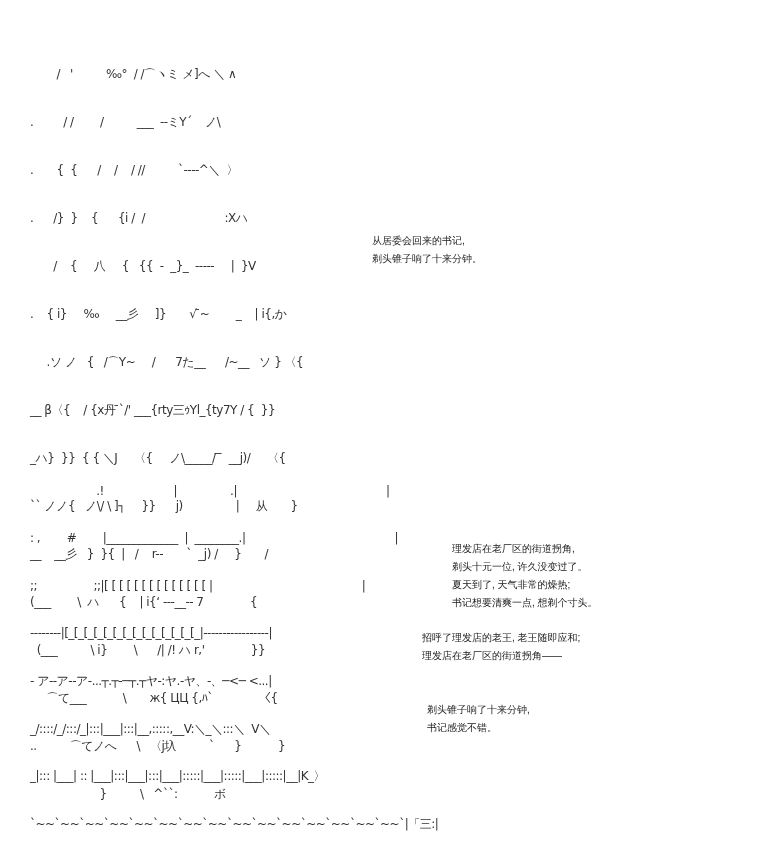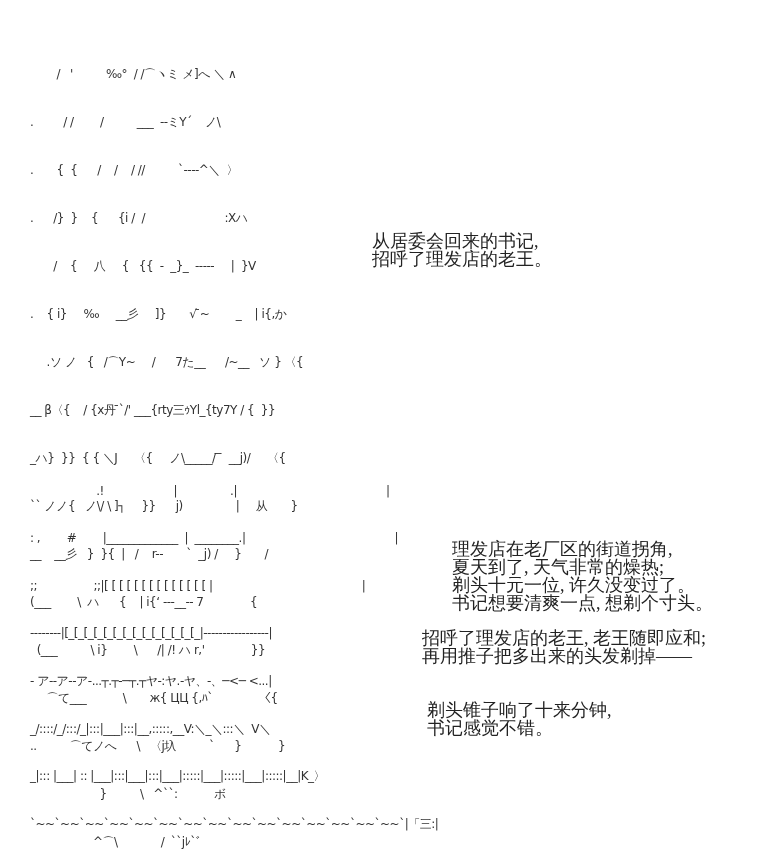--- a/index.html
+++ b/index.html
@@ -26,22 +26,22 @@
     margin: 0;
   }
   .aa-line {
     display: block;
     height: 16px;
   }
   #aa-top { left: 30px; top: 34px; }
   #aa-bottom { left: 30px; top: 452px; line-height: 15.8px; }
   .narration {
     position: absolute;
-    font-family: Liberation Serif, serif;
-    font-size: 18px;
+    font-family: Liberation Sans, sans-serif;
+    font-size: 10px;
     line-height: 18px;
     color: #222222;
   }
   .narration .line {
     display: block;
     white-space: pre;
     height: 18px;
   }
   #narr-1 { left: 372px; top: 232px; }
   #narr-2 { left: 452px; top: 540px; }
@@ -61,30 +61,29 @@
   <span class="aa-line">     .ソ ノ   {   /⌒Y~     /      7た__      /~__   ソ } 〈{</span>
   <span class="aa-line">__ β〈{    / {x丹 ̄`/' ___{rty三ｩYl_{ty7Y / {  }}</span>
   <span class="aa-line">_ハ}  }}  { { ＼J     〈{     ノ\_____/ ̄ ̄  __j)/     〈{</span>
   <span class="aa-line">`` ノノ{   ノ\/ \ ]┐     }}      j)                |     从       }</span>
   <span class="aa-line">__    __彡   }  }{  |   /    r--       `  _j) /     }       /</span>
   <span class="aa-line">(___        \  ハ      {    | i{‘ ---__-- 7              {</span>
   <span class="aa-line">  (___          \ i}        \      /| /! ハ r,'              }}</span>
   <span class="aa-line">     ⌒て___           \       ж{ ЦЦ {,ﾊ`              〈{</span>
   <span class="aa-line">..          ⌒てノへ      \   〈j圦          `      }           }</span>
   <span class="aa-line">                     }          \   ^``:           ボ</span>
-  <span class="aa-line">                   ^⌒\             /  ``jﾚ`゛</span>
   
   
   
   
 </div>
 
 <div class="narration" id="narr-1">
   <span class="line">从居委会回来的书记,</span>
-  <span class="line">招呼了理发店的老王。</span>
+  <span class="line">剃头锥子响了十来分钟。</span>
 </div>
 
 <div class="aa" id="aa-bottom">
   <span class="aa-line">                    .!                     |                .|                                             |</span>
   <span class="aa-line">: ,        #        |_____________  |  ________.|                                             |</span>
   <span class="aa-line">;;                 ;;|[ [ [ [ [ [ [ [ [ [ [ [ [ [ |                                             |</span>
   <span class="aa-line">--------|[_[_[_[_[_[_[_[_[_[_[_[_[_[_|-----------------|</span>
   <span class="aa-line">- ア--ア--ア-...┬.┬-─┬.┬ヤ-:ヤ.-ヤ、-、─&lt;─ &lt;...|</span>
   <span class="aa-line">_/::::/_/:::/_|:::|___|:::|__,:::::,__V:＼_＼:::＼  V＼</span>
   <span class="aa-line">_|::: |___| :: |___|:::|___|:::|___|:::::|___|:::::|___|:::::|__|K_〉</span>
@@ -98,26 +97,26 @@
   
   
   
   
   
   
 </div>
 
 <div class="narration" id="narr-2">
   <span class="line">理发店在老厂区的街道拐角,</span>
+  <span class="line">剃头十元一位, 许久没变过了。</span>
   <span class="line">夏天到了, 天气非常的燥热;</span>
-  <span class="line">剃头十元一位, 许久没变过了。</span>
   <span class="line">书记想要清爽一点, 想剃个寸头。</span>
 </div>
 
 <div class="narration" id="narr-3">
   <span class="line">招呼了理发店的老王, 老王随即应和;</span>
-  <span class="line">再用推子把多出来的头发剃掉——</span>
+  <span class="line">理发店在老厂区的街道拐角——</span>
 </div>
 
 <div class="narration" id="narr-4">
   <span class="line">剃头锥子响了十来分钟,</span>
   <span class="line">书记感觉不错。</span>
 </div>
 
 </body></html>

